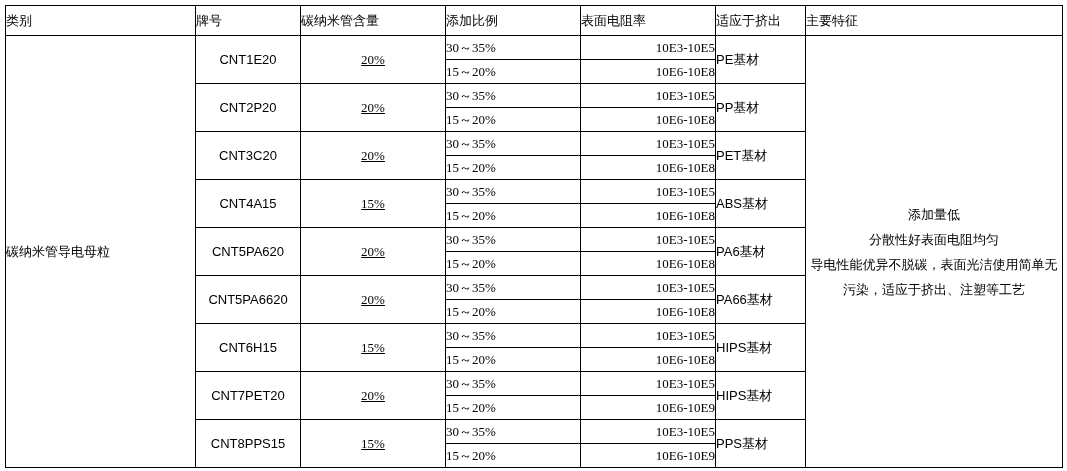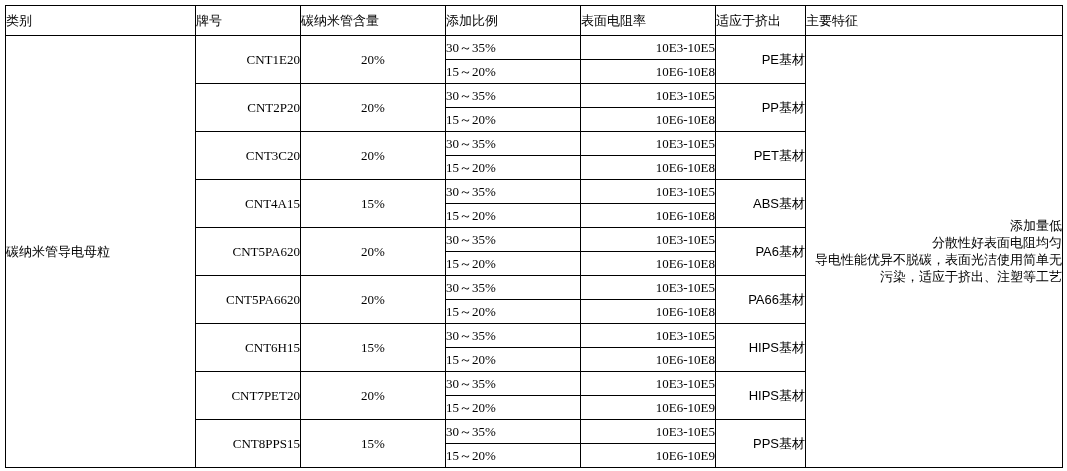--- a/index.html
+++ b/index.html
@@ -48,58 +48,58 @@
   .c-cnt   { width: 145px; }
   .c-ratio { width: 135px; }
   .c-res   { width: 135px; }
   .c-mat   { width: 90px; }
   .c-feat  { width: 257px; }
 
   .cell-cat {
     font-size: 14px;
   }
   .cell-brand {
-    text-align: right;
-    padding-left: 7px;
-    font-size: 13px;
-    font-family: Liberation Serif, serif;
+    text-align: center;
+    padding-left: 7px;
+    font-size: 13px;
+    font-family: Liberation Sans, sans-serif;
   }
   .cell-cnt {
     text-align: center;
     font-size: 13px;
     font-family: "Liberation Serif", serif;
+    text-decoration: underline;
   }
   .cell-ratio {
     text-align: left;
     padding-left: 7px;
     font-size: 13px;
     height: 24px;
     font-family: "Liberation Serif", serif;
     margin-top: 37px;
   }
   .cell-res {
     text-align: right;
     padding-left: 7px;
     font-size: 13px;
     height: 24px;
     font-family: "Liberation Serif", serif;
   }
   .cell-mat {
-    text-align: right;
+    text-align: left;
     padding-left: 7px;
     font-size: 14px;
   }
   .cell-feat {
-    text-align: right;
+    text-align: center;
     padding-left: 7px;
     font-size: 13px;
     vertical-align: middle;
-    line-height: 17px;
+    line-height: 25px;
     white-space: pre-line;
-    font-family: Liberation Mono, monospace;
   }
 </style>
 </head>
 <body>
 
 <div class="sheet">
   <table class="grid">
     <colgroup>
       <col class="c-cat">
         <col class="c-brand">

